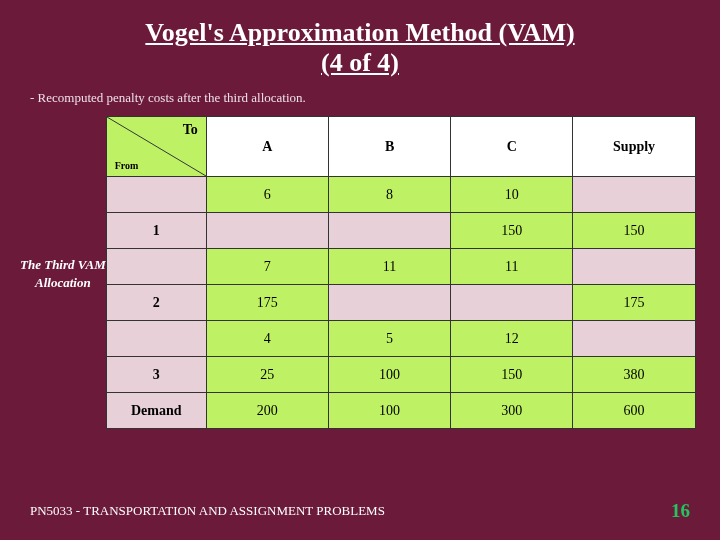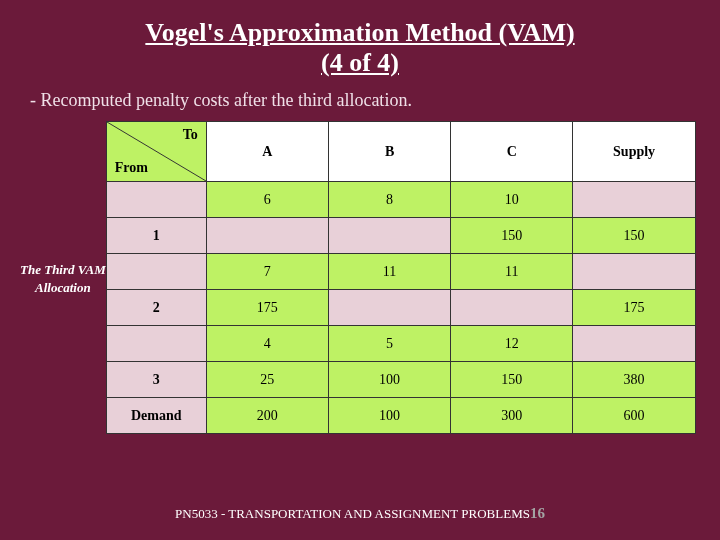--- a/index.html
+++ b/index.html
@@ -23,21 +23,21 @@
     }
 
     .title-line1, .title-line2 {
       font-size: 26px;
       font-weight: bold;
       text-decoration: underline;
     }
 
     .subtitle {
       color: #f0e0e8;
-      font-size: 18px;
+      font-size: 13px;
       margin-bottom: 10px;
       align-self: flex-start;
       margin-left: 30px;
     }
 
     .content-area {
       display: flex;
       flex-direction: row;
       width: 100%;
       padding: 0 20px;
@@ -89,21 +89,21 @@
       right: 8px;
       font-weight: bold;
       font-size: 14px;
     }
 
     .diagonal-cell .from-label {
       position: absolute;
       bottom: 5px;
       left: 8px;
       font-weight: bold;
-      font-size: 14px;
+      font-size: 10px;
     }
 
     .diagonal-cell svg {
       position: absolute;
       top: 0; left: 0;
       width: 100%;
       height: 100%;
     }
 
     .col-header {
@@ -116,36 +116,36 @@
       background: #ffffff;
     }
 
     .shaded-cell {
       background: #e8d0d8;
     }
 
     .footer {
       display: flex;
       flex-direction: row;
-      justify-content: center;
+      justify-content: space-between;
       align-items: center;
       width: 100%;
       padding: 10px 30px;
       margin-top: auto;
       margin-bottom: 8px;
     }
 
     .footer-text {
       color: #ffffff;
       font-size: 13px;
     }
 
     .footer-num {
-      color: #a3a3a3;
-      font-size: 15px;
+      color: #22c55e;
+      font-size: 19px;
       font-weight: bold;
     }
   </style>
 </head>
 <body>
 
 <div class="title-area">
   <div class="title-line1">Vogel's Approximation Method (VAM)</div>
   <div class="title-line2">(4 of 4)</div>
 </div>

